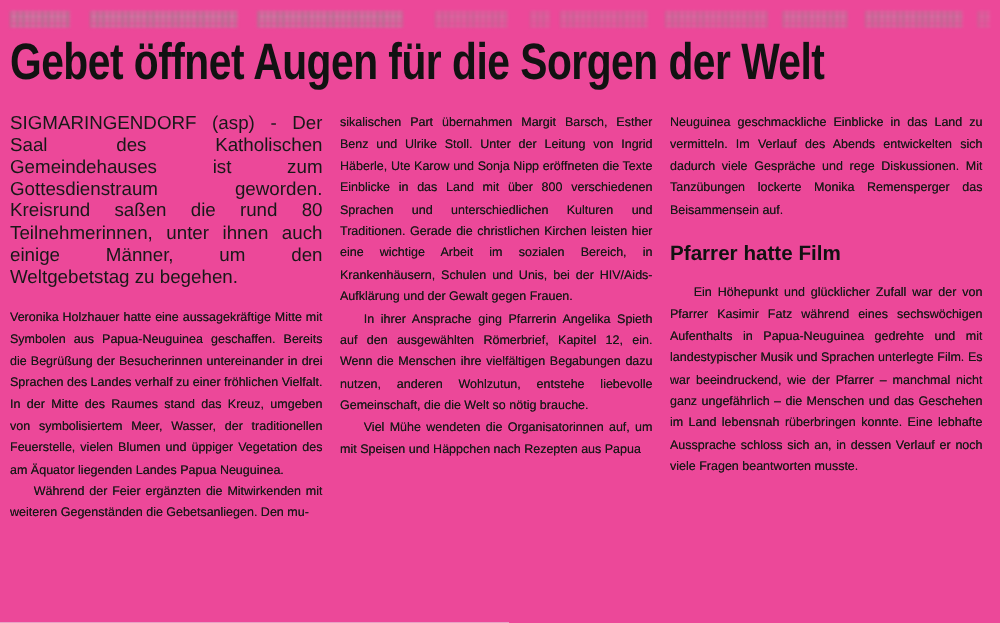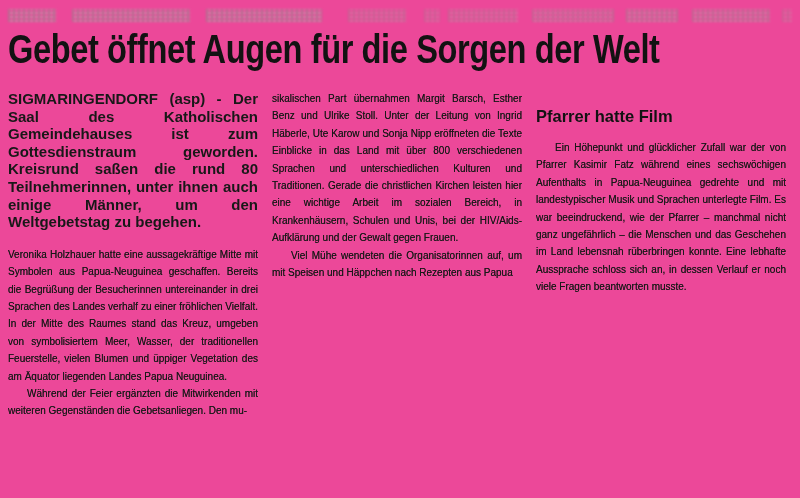--- a/index.html
+++ b/index.html
@@ -66,21 +66,21 @@
 
   .col p {
     margin: 0;
     font-size: 10px;
     line-height: 17.4px;
     text-align: justify;
     hyphens: auto;
     text-shadow: 0 0 0.5px rgba(24,24,24,0.8);
   }
   .lead {
-    font-weight: bold;
+    font-weight: normal;
     font-size: 15px !important;
     line-height: 17.6px !important;
     margin-bottom: 15px !important;
     text-shadow: none !important;
   }
   .indent { text-indent: 19px; }
   .subhead {
     margin: 17px 0 13px 0;
     font-size: 16.5px;
     font-weight: bold;
@@ -110,22 +110,24 @@
   <div class="columns">
 
     <div class="col">
       <p class="lead">SIGMARINGENDORF (asp) - Der Saal des Katholischen Gemeindehauses ist zum Gottesdienstraum geworden. Kreisrund saßen die rund 80 Teilnehmerinnen, unter ihnen auch einige Männer, um den Weltgebetstag zu begehen.</p>
       <p>Veronika Holzhauer hatte eine aussagekräftige Mitte mit Symbolen aus Papua-Neuguinea geschaffen. Bereits die Begrüßung der Besucherinnen untereinander in drei Sprachen des Landes verhalf zu einer fröhlichen Vielfalt. In der Mitte des Raumes stand das Kreuz, umgeben von symbolisiertem Meer, Wasser, der traditionellen Feuerstelle, vielen Blumen und üppiger Vegetation des am Äquator liegenden Landes Papua Neuguinea.</p>
       <p class="indent">Während der Feier ergänzten die Mitwirkenden mit weiteren Gegenständen die Gebetsanliegen. Den mu-</p>
     </div>
 
     <div class="col">
       <p>sikalischen Part übernahmen Margit Barsch, Esther Benz und Ulrike Stoll. Unter der Leitung von Ingrid Häberle, Ute Karow und Sonja Nipp eröffneten die Texte Einblicke in das Land mit über 800 verschiedenen Sprachen und unterschiedlichen Kulturen und Traditionen. Gerade die christlichen Kirchen leisten hier eine wichtige Arbeit im sozialen Bereich, in Krankenhäusern, Schulen und Unis, bei der HIV/Aids-Aufklärung und der Gewalt gegen Frauen.</p>
+      <p class="indent">In ihrer Ansprache ging Pfarrerin Angelika Spieth auf den ausgewählten Römerbrief, Kapitel 12, ein. Wenn die Menschen ihre vielfältigen Begabungen dazu nutzen, anderen Wohlzutun, entstehe liebevolle Gemeinschaft, die die Welt so nötig brauche.</p>
       <p class="indent">Viel Mühe wendeten die Organisatorinnen auf, um mit Speisen und Häppchen nach Rezepten aus Papua</p>
     </div>
 
     <div class="col">
+      <p>Neuguinea geschmackliche Einblicke in das Land zu vermitteln. Im Verlauf des Abends entwickelten sich dadurch viele Gespräche und rege Diskussionen. Mit Tanzübungen lockerte Monika Remensperger das Beisammensein auf.</p>
       <h2 class="subhead">Pfarrer hatte Film</h2>
       <p class="indent">Ein Höhepunkt und glücklicher Zufall war der von Pfarrer Kasimir Fatz während eines sechswöchigen Aufenthalts in Papua-Neuguinea gedrehte und mit landestypischer Musik und Sprachen unterlegte Film. Es war beeindruckend, wie der Pfarrer – manchmal nicht ganz ungefährlich – die Menschen und das Geschehen im Land lebensnah rüberbringen konnte. Eine lebhafte Aussprache schloss sich an, in dessen Verlauf er noch viele Fragen beantworten musste.</p>
     </div>
 
   </div>
 </div>
 
 </body></html>

